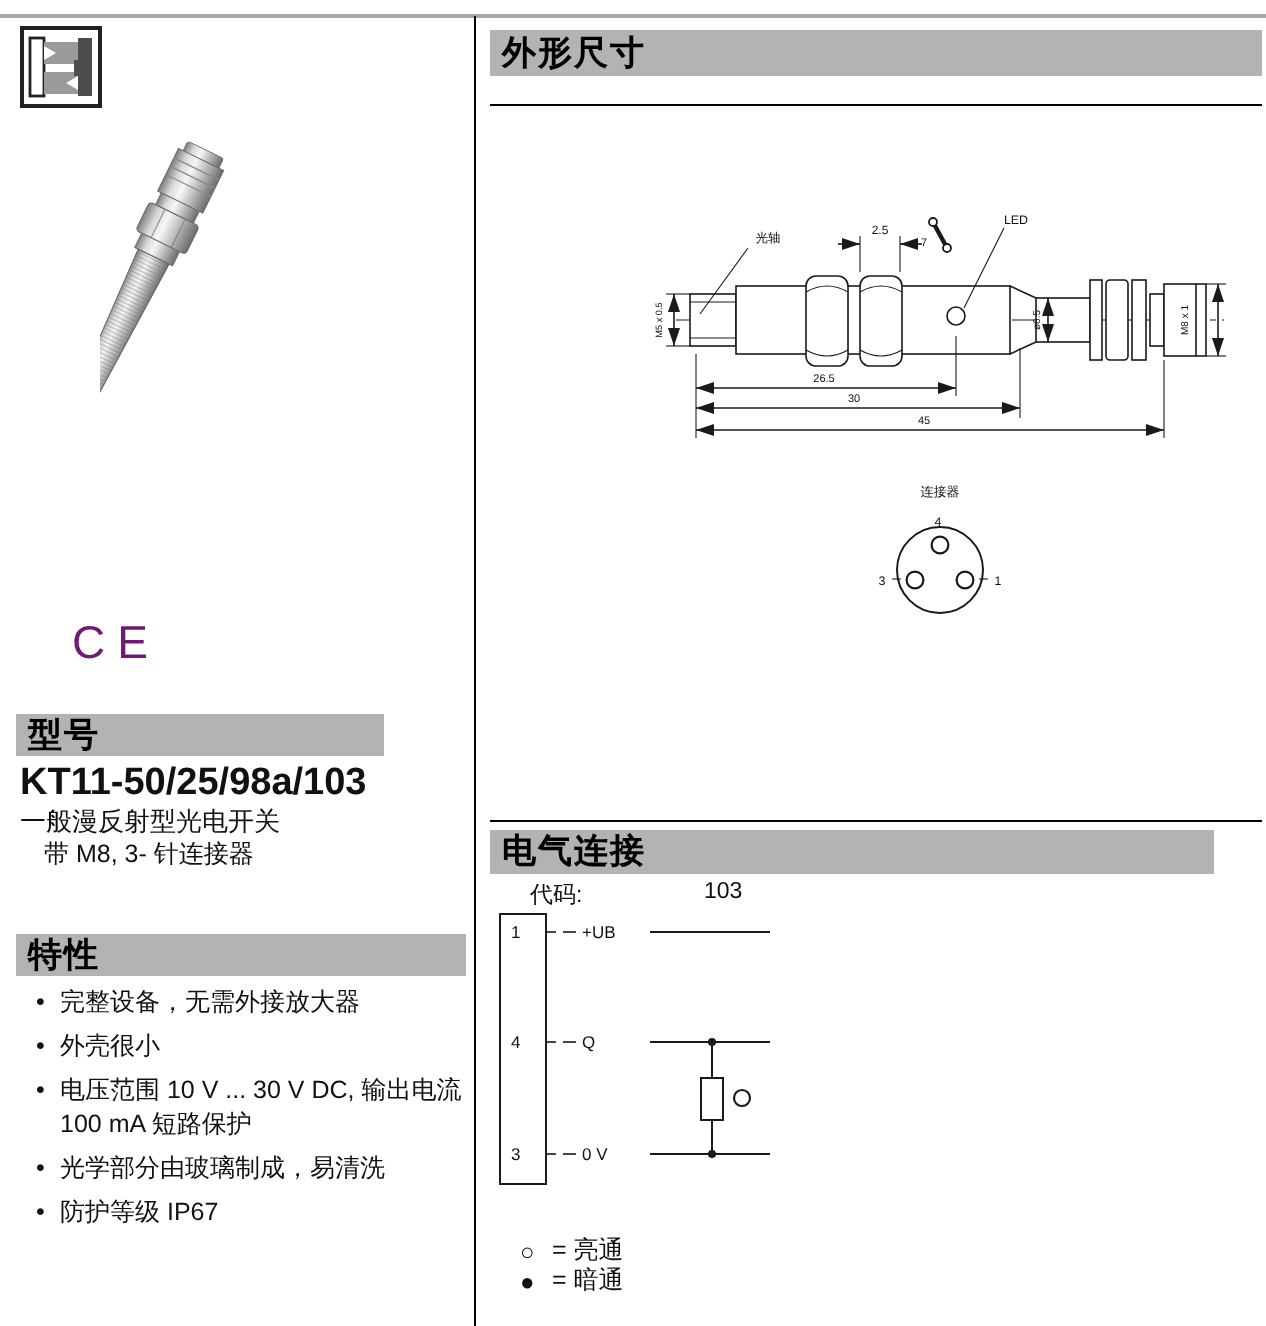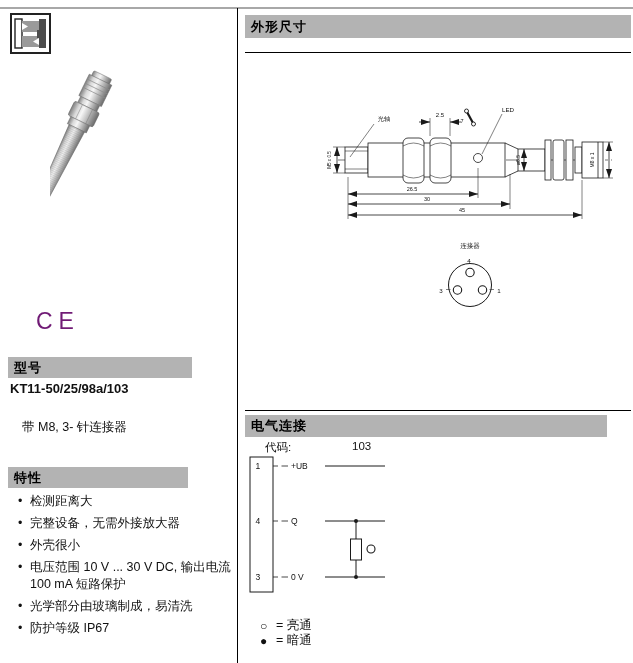--- a/index.html
+++ b/index.html
@@ -5,30 +5,30 @@
   :root { --section-header-bg:#b3b3b3; --divider:#000; }
   html,body { margin:0; padding:0; background:#fff; }
   body { font-family:"Liberation Sans","DejaVu Sans",sans-serif; color:#111; }
   .page { position:relative; width:633px; height:663px; background:#fff; overflow:hidden; }
   .top-rule { position:absolute; left:0; top:7px; width:633px; height:2px; background:#a8a8a8; }
   .v-divider { position:absolute; left:237px; top:8px; width:1px; height:655px; background:var(--divider); }
   .hline { position:absolute; height:1px; background:#000; }
   #hl-dims-top { left:245px; top:52px; width:386px; }
   #hl-dims-bottom { left:245px; top:410px; width:386px; }
   .section-bar { position:absolute; background:var(--section-header-bg); color:#000; font-weight:bold;
-                 font-size:13px; line-height:21px; padding-left:6px; box-sizing:border-box; letter-spacing:1px; }
+                 font-size:17px; line-height:21px; padding-left:6px; box-sizing:border-box; letter-spacing:1px; }
   #bar-model    { left:8px;  top:357px; width:184px; height:21px; }
-  #bar-features { left:8px;  top:467px; width:180px; height:21px; }
+  #bar-features { left:8px;  top:467px; width:225px; height:21px; }
   #bar-dims     { left:245px; top:15px;  width:386px; height:23px; line-height:23px; }
   #bar-elec     { left:245px; top:415px; width:362px; height:22px; line-height:22px; }
   .logo-box { position:absolute; left:10px; top:13px; width:41px; height:41px; border:2px solid #222;
               box-sizing:border-box; background:#fff; }
   .photo { position:absolute; left:50px; top:64px; }
   .ce-mark { position:absolute; left:36px; top:308px; font-size:23px; letter-spacing:6px; color:#701a75; }
-  .model-name { position:absolute; left:10px; top:381px; font-size:13px; font-weight:bold; }
+  .model-name { position:absolute; left:10px; top:381px; font-size:19px; font-weight:bold; }
   .desc1 { position:absolute; left:10px; top:402px; font-size:13px; }
   .desc2 { position:absolute; left:22px; top:419px; font-size:12.5px; }
   .features { position:absolute; left:10px; top:493px; width:224px; font-size:12.5px; }
   .feature { display:flex; margin-bottom:5px; line-height:17px; }
   .feature .bullet { flex:0 0 20px; padding-left:8px; box-sizing:border-box; }
   .feature .bullet::before { content:"•"; }
   .feature .ftext { flex:1; }
   .code-label { position:absolute; left:265px; top:440px; font-size:11.5px; }
   .code-value { position:absolute; left:352px; top:440px; font-size:11.5px; }
   .elec-svg { position:absolute; left:245px; top:450px; }
@@ -90,28 +90,25 @@
       <polygon points="50,98 76,98 71,218 55,218" fill="url(#met)" stroke="#666" stroke-width="0.8"></polygon>
       <polygon points="50,98 76,98 71,218 55,218" fill="url(#thr)"></polygon>
       <ellipse cx="63" cy="218" rx="8" ry="3.4" fill="#3a3a3a"></ellipse>
     </g>
   </svg>
 
   <div class="ce-mark">CE</div>
 
   <div class="section-bar" id="bar-model">型号</div>
   <div class="model-name">KT11-50/25/98a/103</div>
+  <div class="desc1">一般漫反射型光电开关</div>
   <div class="desc2">带 M8, 3- 针连接器</div>
 
   <div class="section-bar" id="bar-features">特性</div>
   <div class="features">
-    <div class="feature">
-        <span class="bullet"></span>
-        <span class="ftext">检测距离大</span>
-      </div>
     <div class="feature">
         <span class="bullet"></span>
         <span class="ftext">完整设备，无需外接放大器</span>
       </div>
     <div class="feature">
         <span class="bullet"></span>
         <span class="ftext">外壳很小</span>
       </div>
     <div class="feature">
         <span class="bullet"></span>

